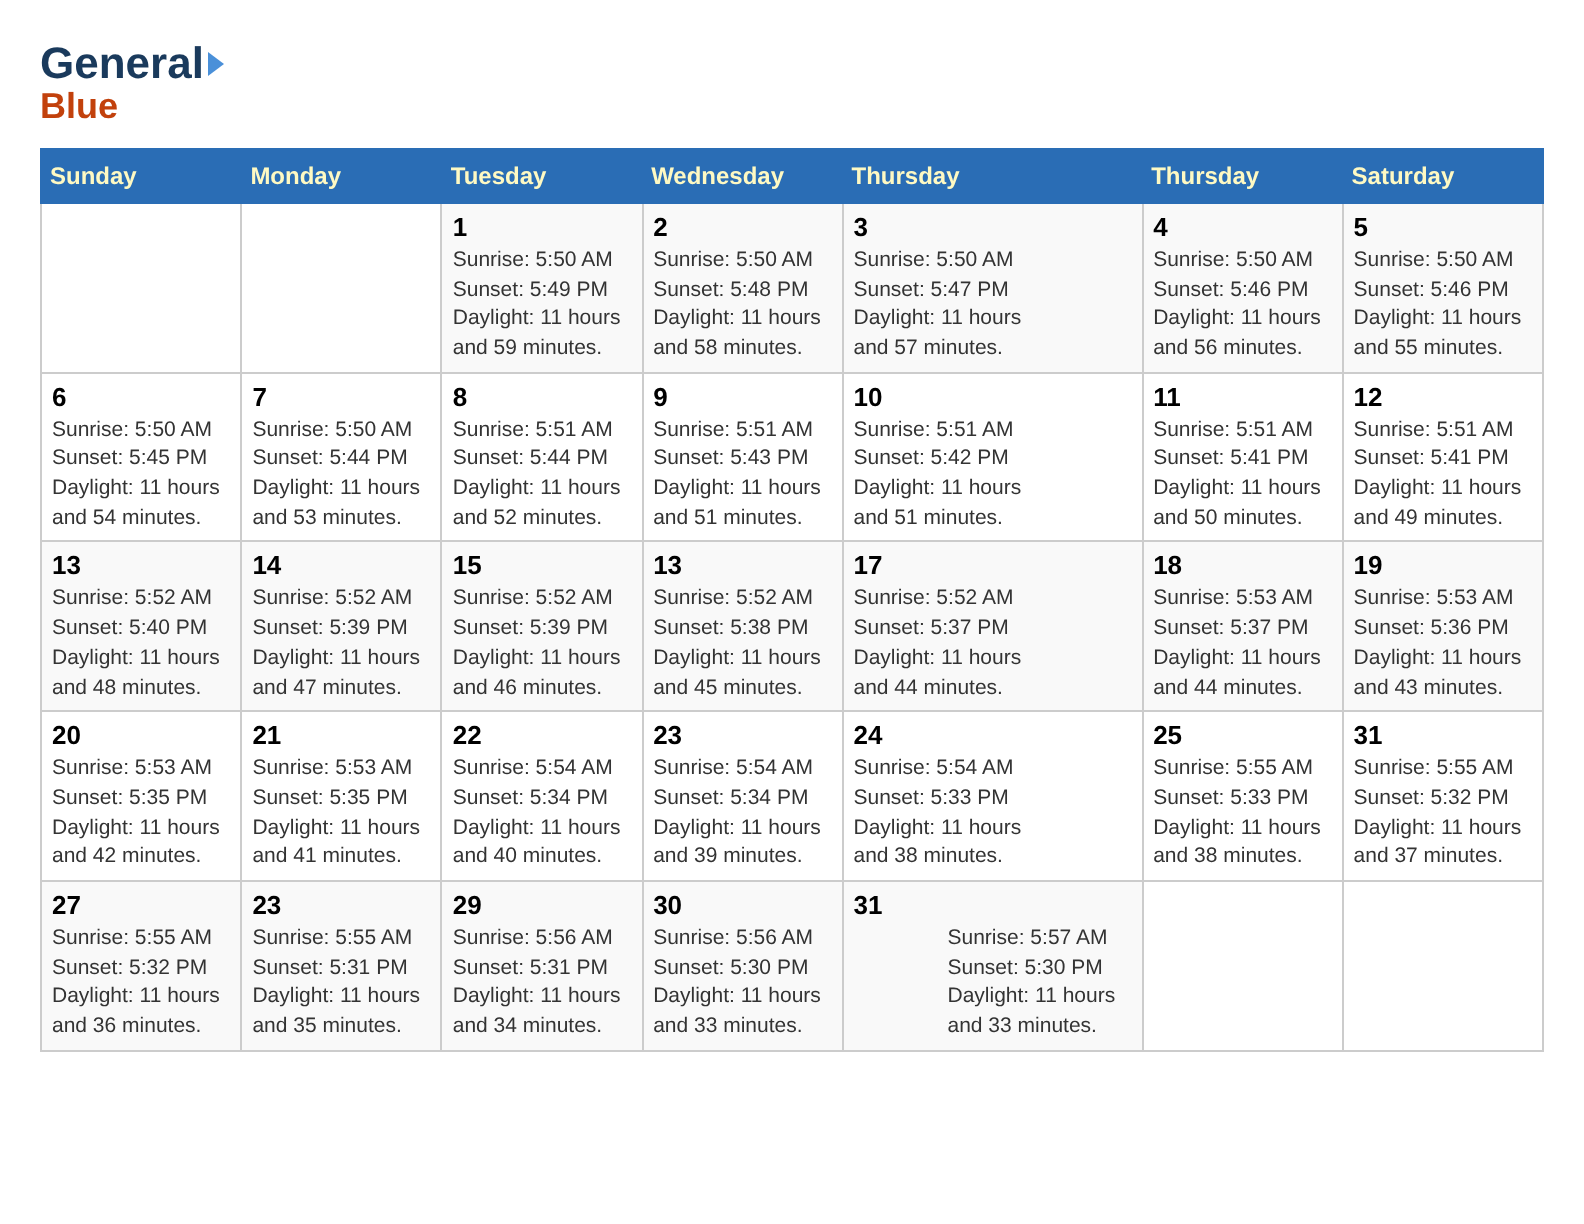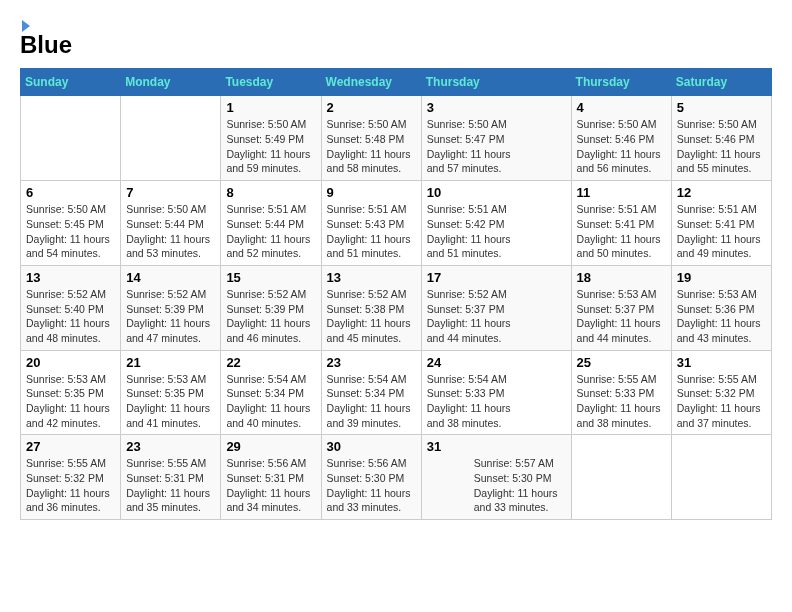--- a/index.html
+++ b/index.html
@@ -50,21 +50,21 @@
       font-weight: normal;
       color: #555;
     }
     table {
       width: 100%;
       border-collapse: collapse;
       font-size: 11px;
     }
     thead tr th {
       background-color: #2a6db5;
-      color: #5eead4;
+      color: #fef9c3;
       padding: 6px 4px;
       text-align: left;
       font-size: 12px;
       border: 1px solid #2a6db5;
     }
     tbody tr td {
       border: 1px solid #ccc;
       padding: 4px 5px;
       vertical-align: top;
       min-height: 80px;
@@ -84,23 +84,24 @@
       line-height: 1.4;
     }
     .empty { background-color: #fff !important; }
   </style>
 </head>
 <body>
 
 <div class="header">
   <div class="logo">
     <div style="display:flex;align-items:center;">
+      <span class="logo-text">General</span>
       <span class="logo-arrow"></span>
     </div>
-    <span class="logo-text" style="color:#000000;font-size:24px;">Blue</span>
+    <span class="logo-text" style="color:#c2410c;font-size:18px;">Blue</span>
   </div>
   <div class="title-block">
     <h1></h1>
     <h2></h2>
   </div>
 </div>
 
 <table>
   <thead>
     <tr>

